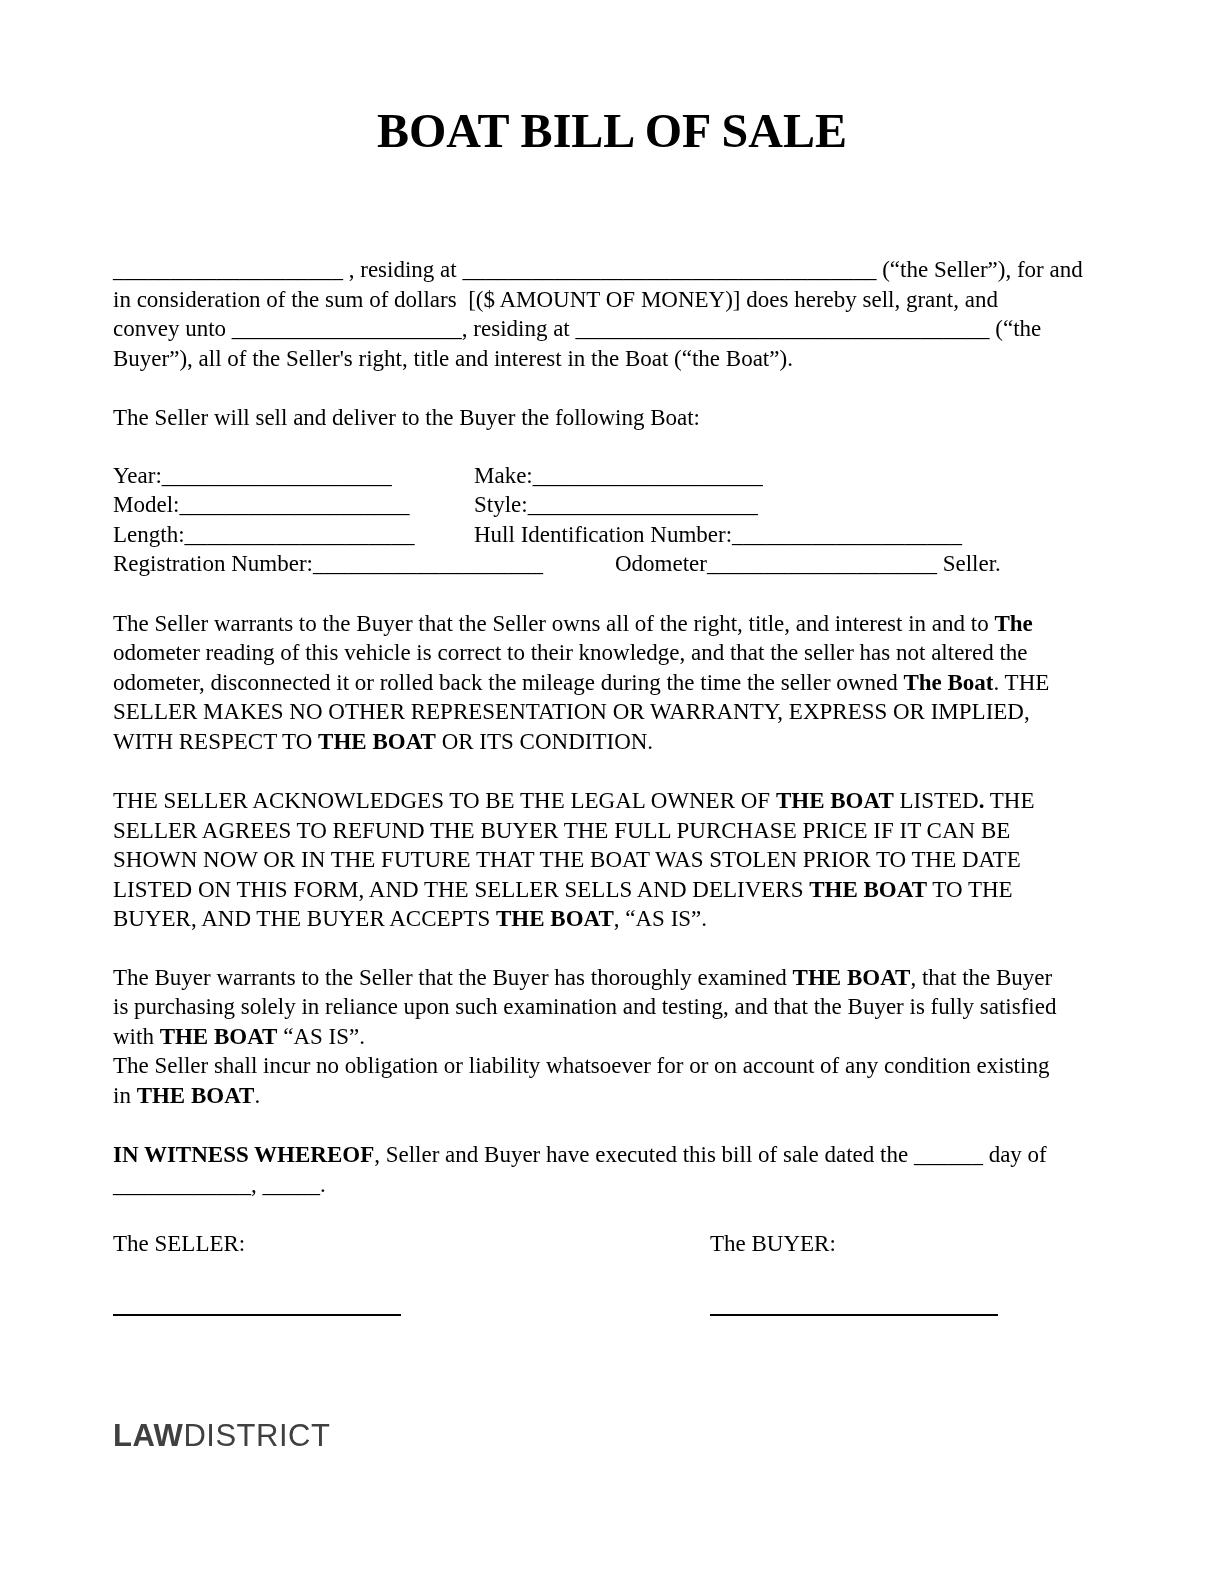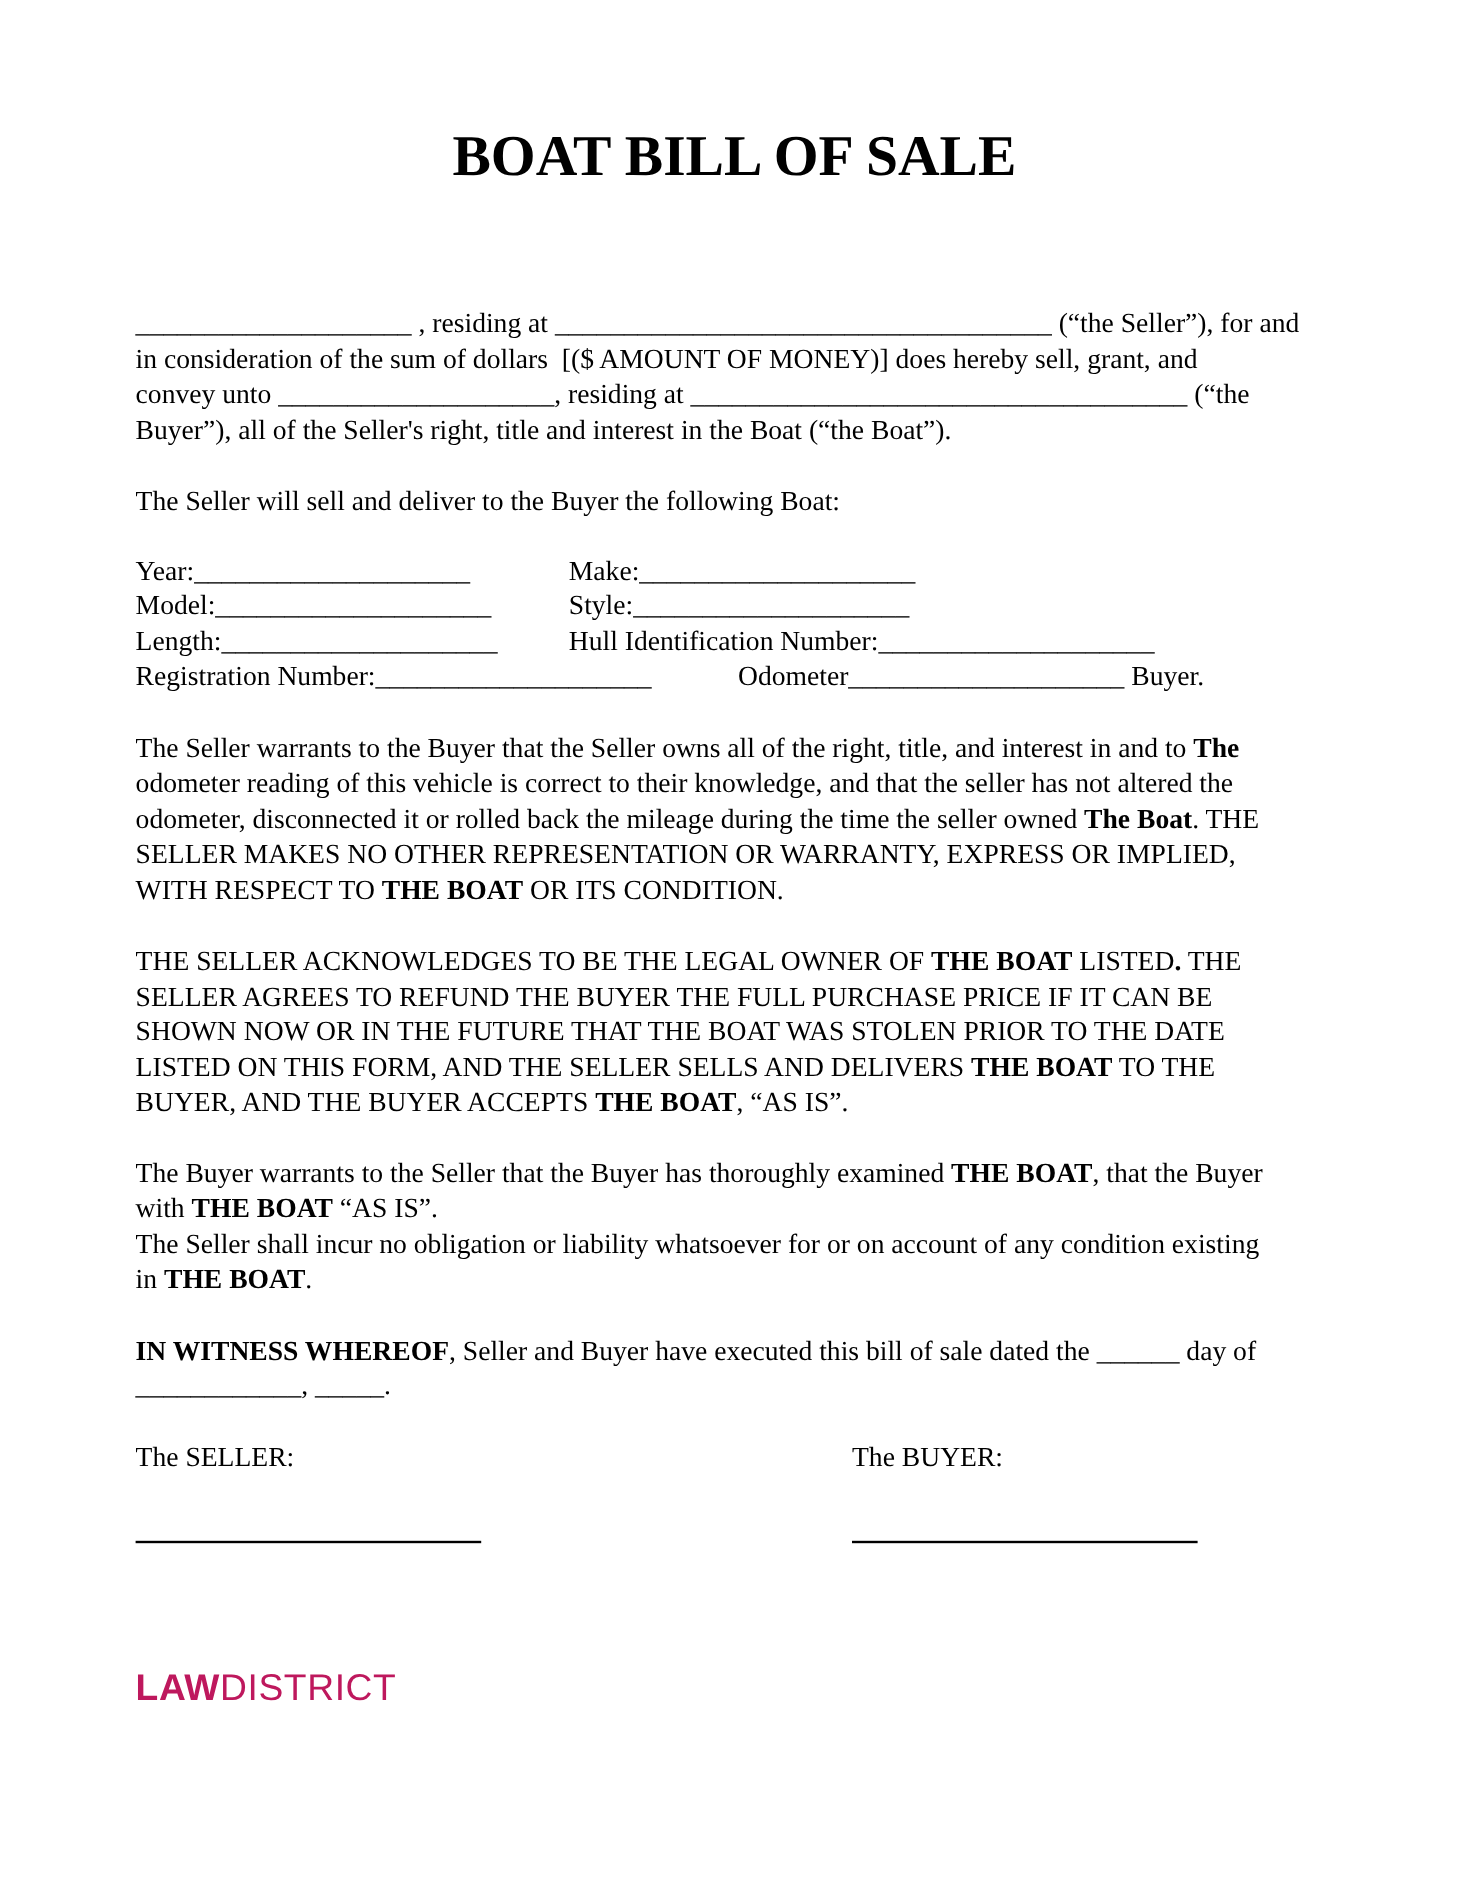--- a/index.html
+++ b/index.html
@@ -31,21 +31,21 @@
   .para-law      { margin-top:30px; }
   .para-witness  { margin-top:30px; }
   .sig-labels    { margin-top:30px; white-space:pre; }
   .scol { display:inline-block; width:597px; }
   .sig-lines { margin-top:55px; font-size:0; }
   .sigline { display:inline-block; width:288px; height:2px; background:#000000; vertical-align:top; }
   .sigline.right { margin-left:309px; }
   .logo {
     margin-top:75px;
     font-family:"Liberation Sans","DejaVu Sans",sans-serif;
-    font-size:31px; line-height:36px; color:#be185d; letter-spacing:0.5px;
+    font-size:31px; line-height:36px; color:#404040; letter-spacing:0.5px;
   }
   .logo .lb { font-weight:bold; }
   .logo .lr { font-weight:normal; }
 </style>
 </head>
 <body>
 
 <div class="page">
 
   <h1 class="title">BOAT BILL OF SALE</h1>
@@ -58,41 +58,42 @@
     </div>
 
   <div class="para-deliver">
       <div class="line"><span>The Seller will sell and deliver to the Buyer the following Boat:</span></div>
     </div>
 
   <div class="fields">
     <div class="field-row"><span class="fcell"><span>Year:</span><span>____________________</span></span><span><span>Make:</span><span>____________________</span></span></div>
     <div class="field-row"><span class="fcell"><span>Model:</span><span>____________________</span></span><span><span>Style:</span><span>____________________</span></span></div>
     <div class="field-row"><span class="fcell"><span>Length:</span><span>____________________</span></span><span><span>Hull Identification Number:</span><span>____________________</span></span></div>
-    <div class="field-row"><span class="regcell"><span>Registration Number:</span><span>____________________</span></span><span><span>Odometer</span><span>____________________</span><span> Buyer.</span></span></div>
+    <div class="field-row"><span class="regcell"><span>Registration Number:</span><span>____________________</span></span><span><span>Odometer</span><span>____________________</span><span> Seller.</span></span></div>
   </div>
 
   <div class="para-warranty">
       <div class="line"><span>The Seller warrants to the Buyer that the Seller owns all of the right, title, and interest in and to </span><span class="b">The</span></div>
       <div class="line"><span>odometer reading of this vehicle is correct to their knowledge, and that the seller has not altered the</span></div>
       <div class="line"><span>odometer, disconnected it or rolled back the mileage during the time the seller owned </span><span class="b">The Boat</span><span>. THE</span></div>
       <div class="line"><span>SELLER MAKES NO OTHER REPRESENTATION OR WARRANTY, EXPRESS OR IMPLIED,</span></div>
       <div class="line"><span>WITH RESPECT TO </span><span class="b">THE BOAT</span><span> OR ITS CONDITION.</span></div>
     </div>
 
   <div class="para-ack">
       <div class="line"><span>THE SELLER ACKNOWLEDGES TO BE THE LEGAL OWNER OF </span><span class="b">THE BOAT</span><span> LISTED</span><span class="b">.</span><span> THE</span></div>
       <div class="line"><span>SELLER AGREES TO REFUND THE BUYER THE FULL PURCHASE PRICE IF IT CAN BE</span></div>
       <div class="line"><span>SHOWN NOW OR IN THE FUTURE THAT THE BOAT WAS STOLEN PRIOR TO THE DATE</span></div>
       <div class="line"><span>LISTED ON THIS FORM, AND THE SELLER SELLS AND DELIVERS </span><span class="b">THE BOAT</span><span> TO THE</span></div>
       <div class="line"><span>BUYER, AND THE BUYER ACCEPTS </span><span class="b">THE BOAT</span><span>, “AS IS”.</span></div>
     </div>
 
   <div class="para-buyer">
       <div class="line"><span>The Buyer warrants to the Seller that the Buyer has thoroughly examined </span><span class="b">THE BOAT</span><span>, that the Buyer</span></div>
+      <div class="line"><span>is purchasing solely in reliance upon such examination and testing, and that the Buyer is fully satisfied</span></div>
       <div class="line"><span>with </span><span class="b">THE BOAT</span><span> “AS IS”.</span></div>
       <div class="line"><span>The Seller shall incur no obligation or liability whatsoever for or on account of any condition existing</span></div>
       <div class="line"><span>in </span><span class="b">THE BOAT</span><span>.</span></div>
     </div>
 
 
   <div class="para-witness">
       <div class="line"><span class="b">IN WITNESS WHEREOF</span><span>, Seller and Buyer have executed this bill of sale dated the </span><span>______</span><span> day of</span></div>
       <div class="line"><span>____________</span><span>, </span><span>_____</span><span>.</span></div>
     </div>

